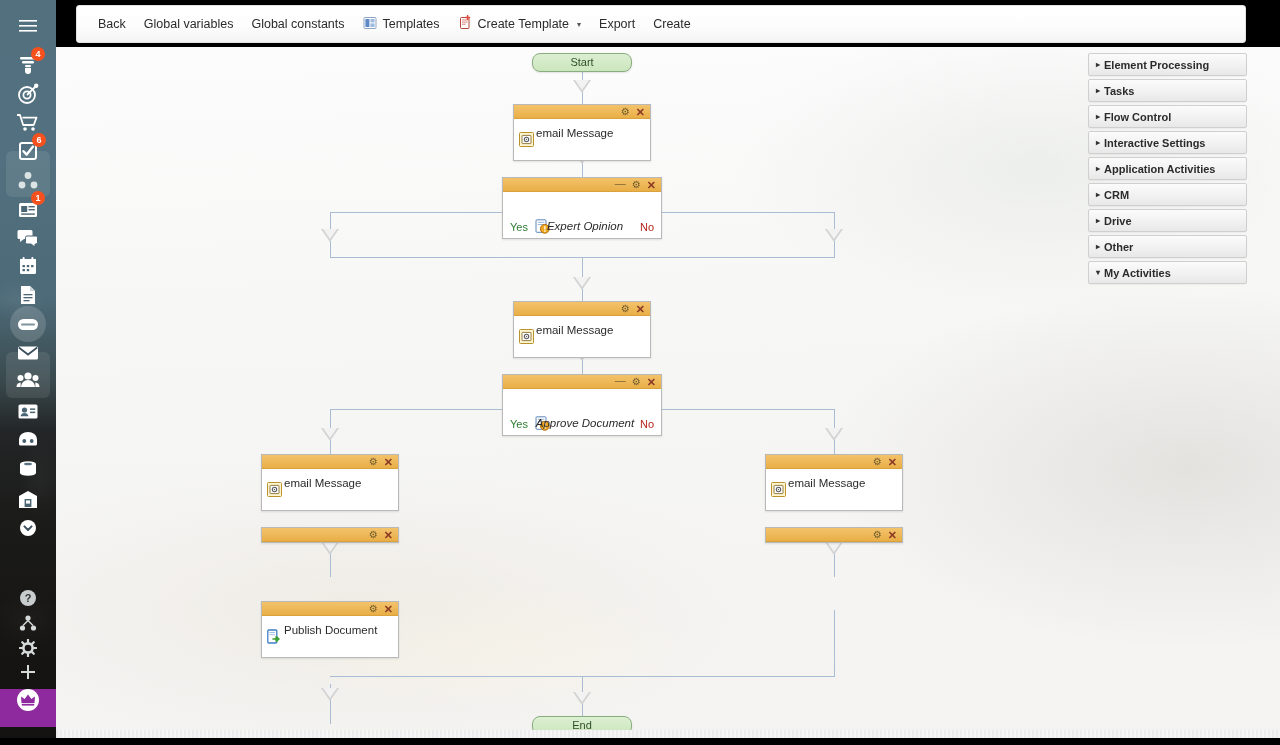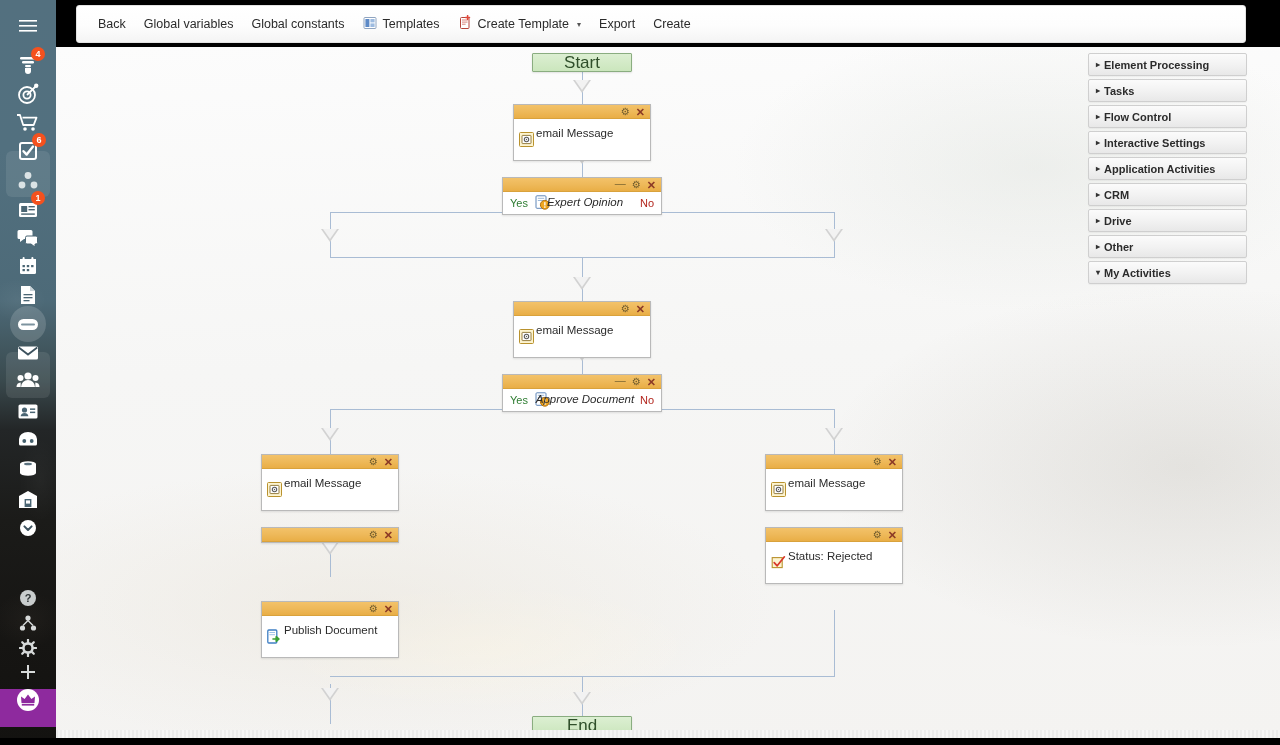--- a/index.html
+++ b/index.html
@@ -164,21 +164,21 @@
     color: #2b2b2b;
     white-space: nowrap;
   }
   .node-icon {
     position: absolute;
     left: 5px; top: 13px;
     width: 15px; height: 15px;
   }
 
   
-  .cond .node-body { height: 22px; }
+  .cond .node-body { height: 22px; margin-top: 24px; }
   .cond .node-label {
     left: 0; right: 0; top: 4px;
     text-align: center;
     padding-left: 6px;
     font-style: italic;
   }
   .cond .yes {
     position:absolute; left:7px; top:5px;
     font-size:11px; color:#2e7d32;
   }
@@ -187,24 +187,24 @@
     font-size:11px; color:#b3261e;
   }
   .cond .node-icon { left: 32px; top: 3px; }
 
   
   .terminal {
     position: absolute;
     box-sizing: border-box;
     height: 19px;
     border: 1px solid #8aad80;
-    border-radius: 1px;
+    border-radius: 8px;
     background: linear-gradient(180deg,#dcefd2 0%, #cbe6bd 100%);
     color: #2f4f2a;
-    font-size: 17px;
+    font-size: 11px;
     text-align: center;
     line-height: 17px;
     box-shadow: 0 1px 2px rgba(0,0,0,.10);
   }
 
   
   .conn {
     position: absolute;
     background: #a9bcd4;
   }
@@ -732,29 +732,20 @@
         </span>
         <span class="node-label">email Message</span>
       </div>
     </div>
 
     <div class="node" style="left:709px; top:480px; width:138px;">
       <div class="node-hdr">
         <span class="hicon">⚙</span>
         <span class="hicon x">✕</span>
       </div>
-      <div class="node-body">
-        <span class="node-icon">
-          <svg width="15" height="15" viewBox="0 0 15 15">
-            <rect x="1.2" y="2.6" width="10" height="10" fill="#fdf4d0" stroke="#b9922e" stroke-width="1.1"></rect>
-            <path d="M3.2 7.6 L6.2 10.8 L13.4 1.8" fill="none" stroke="#d8372a" stroke-width="1.7" stroke-linecap="round" stroke-linejoin="round"></path>
-          </svg>
-        </span>
-        <span class="node-label">Status: Rejected</span>
-      </div>
     </div>
 
     <div id="canvas-bottom-strip"></div>
   </div>
 
   <div id="rightpanel">
 
     <div class="acc">
       <span class="tri">▸</span>
       <span>Element Processing</span>

